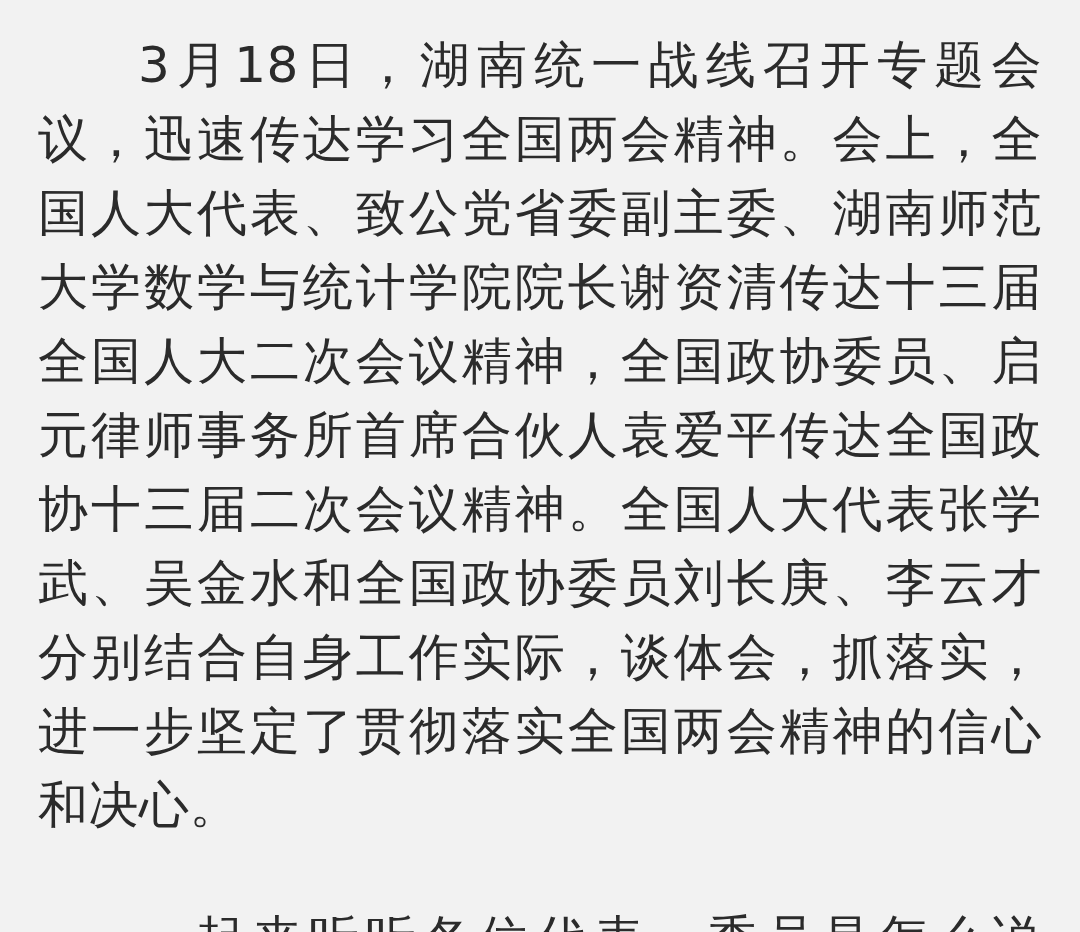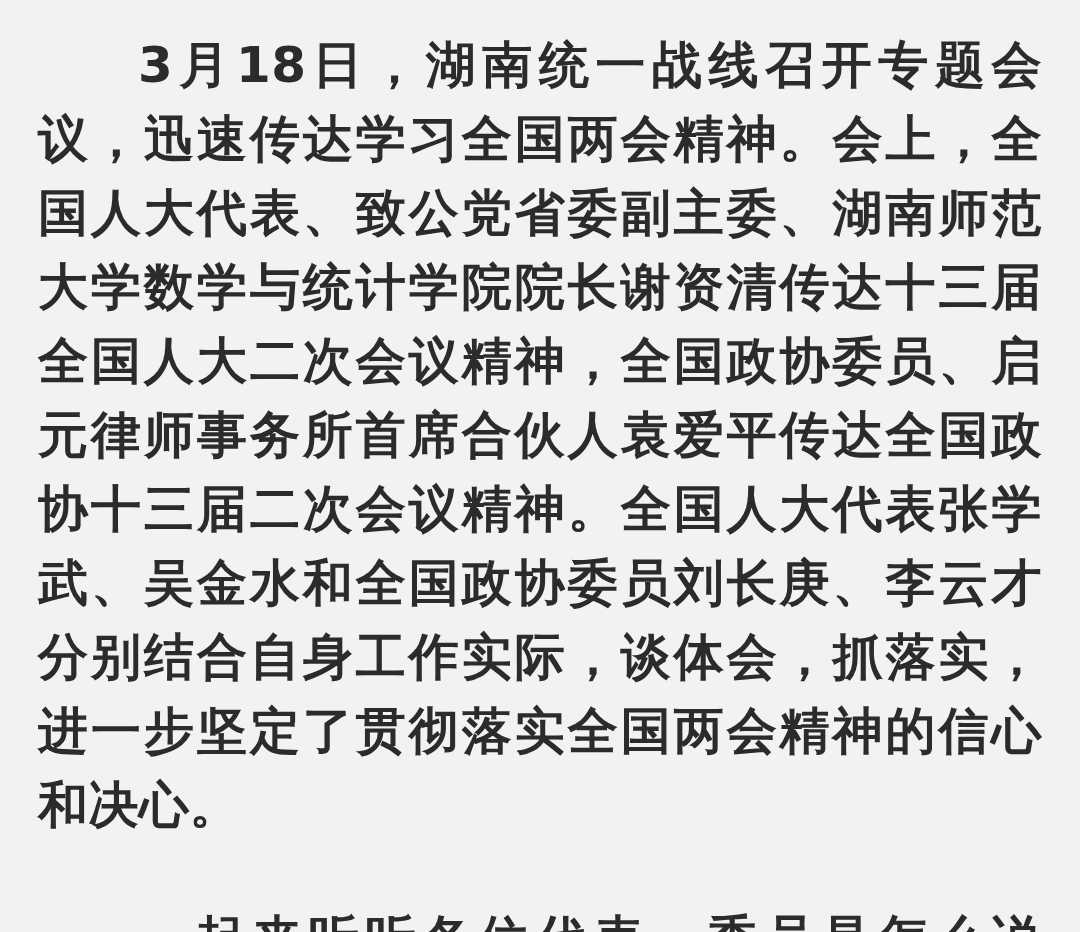--- a/index.html
+++ b/index.html
@@ -12,21 +12,20 @@
     height: 932px;
     overflow: hidden;
     font-family: "DejaVu Sans", "Liberation Sans", sans-serif;
   }
   .article {
     box-sizing: border-box;
     width: 1080px;
     height: 844px;
     background: #f2f2f2;
     padding: 28px 38px 0 38px;
-    font-weight: bold;
   }
   .para {
     color: #2b2b2b;
     font-size: 50px;
     line-height: 74px;
     letter-spacing: 0.5px;
     text-align: justify;
     text-justify: inter-character;
     text-indent: 2em;
     margin: 0;

